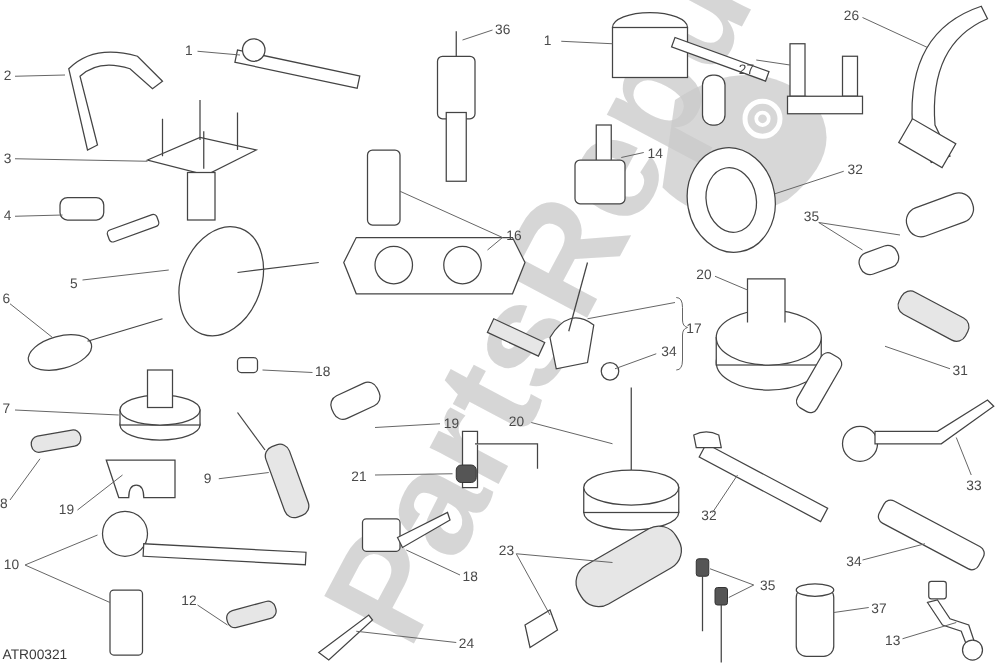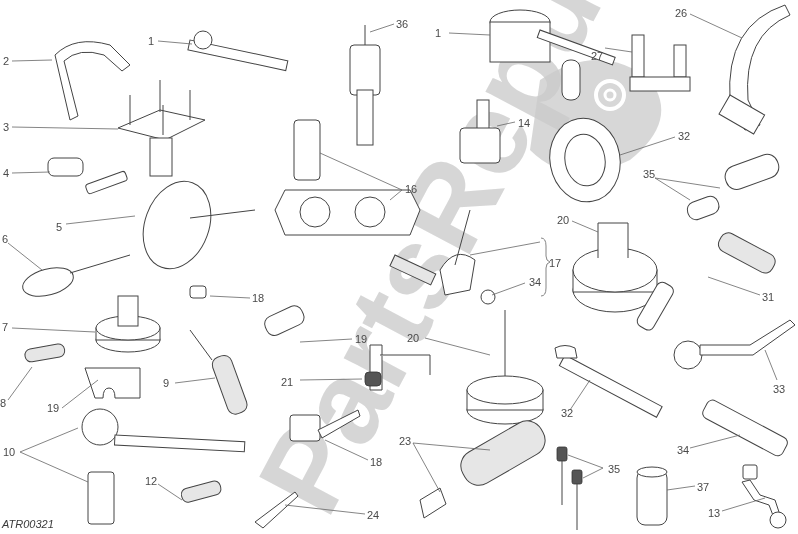--- a/index.html
+++ b/index.html
@@ -1,20 +1,20 @@
 <!DOCTYPE html>
 <html><head>
 <meta charset="utf-8">
 <style>
   html, body { margin:0; padding:0; background:#ffffff; }
   body { width:798px; height:534px; position:relative; overflow:hidden;
          font-family:"Liberation Sans", sans-serif; }
   #diagram { position:absolute; left:0; top:0; width:798px; height:534px; }
   .lbl { position:absolute; font-size:11px; color:#4a4a4a; line-height:1; white-space:nowrap; }
-  .code { position:absolute; left:2px; bottom:4px; font-size:11px; color:#3a3a3a;font-style:italic; }
+  .code { position:absolute; left:2px; bottom:4px; font-size:11px; color:#3a3a3a; }
   svg .tool { fill:#ffffff; stroke:#444; stroke-width:1; }
   svg .lead { stroke:#666; stroke-width:0.8; fill:none; }
   svg .wm { fill:#c9c9c9; opacity:0.75; }
   svg .dark { fill:#555; stroke:#333; stroke-width:0.8; }
   svg .grey { fill:#e6e6e6; stroke:#444; stroke-width:1; }
 </style>
 </head>
 <body>
 
 <div id="diagram">

